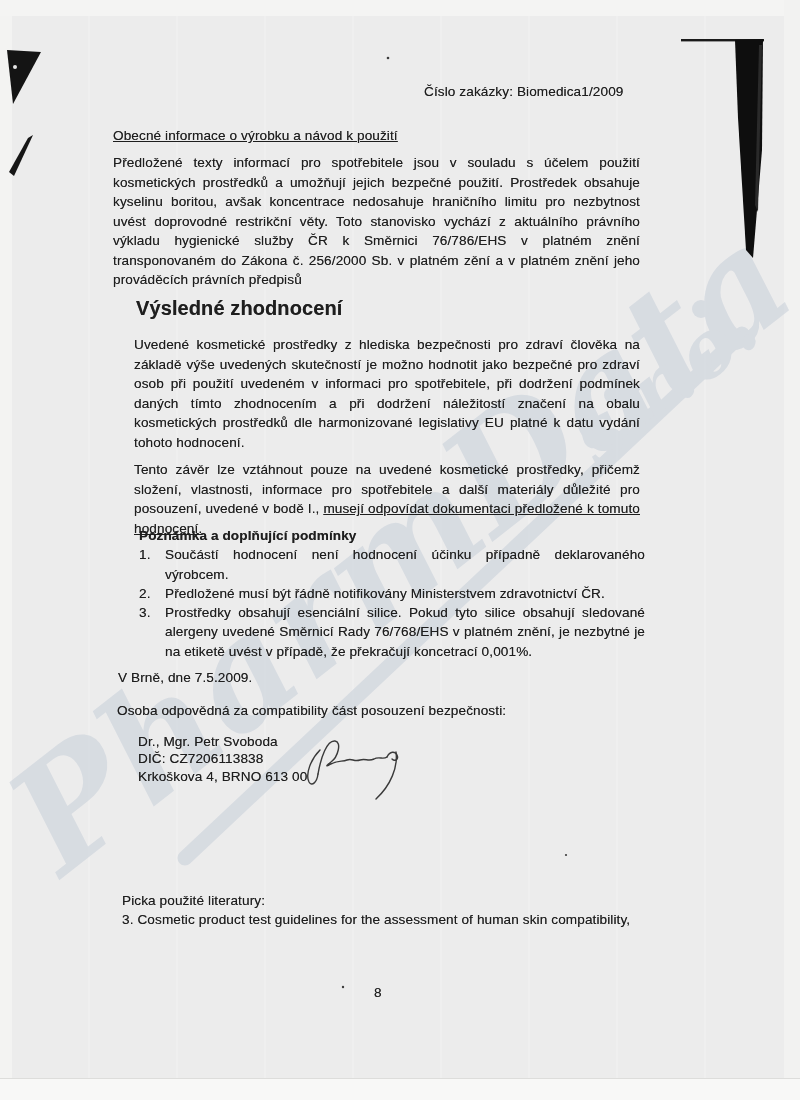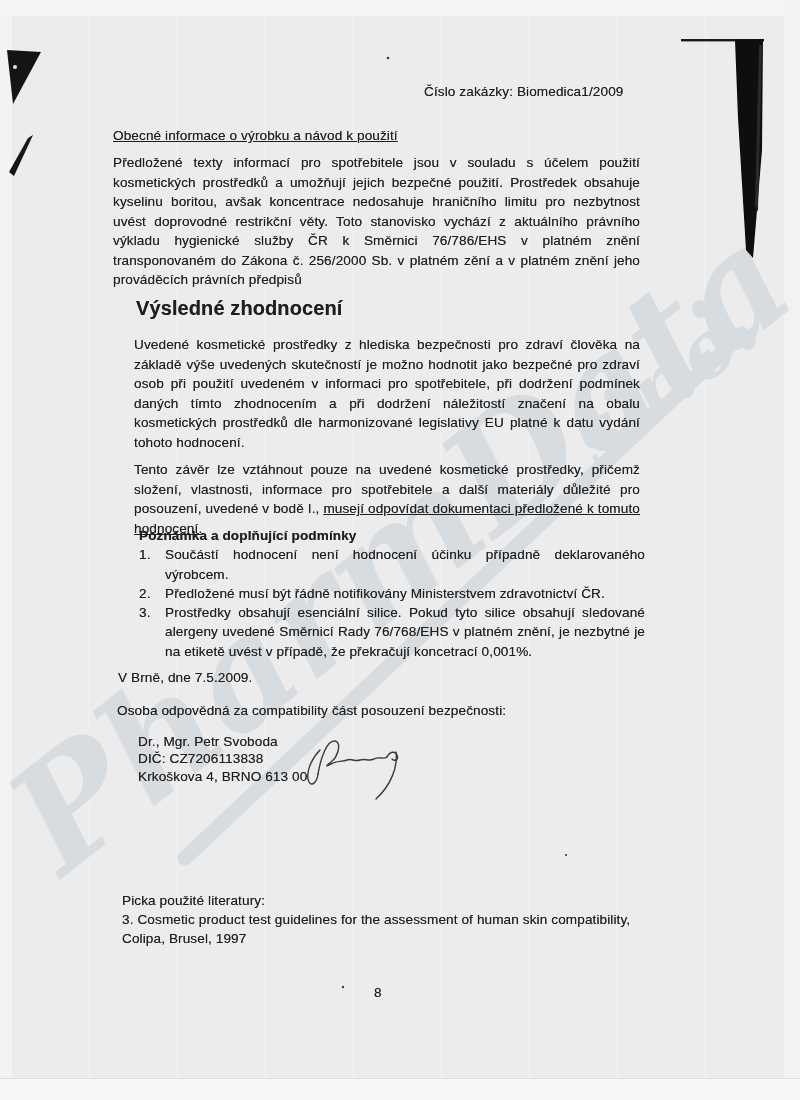--- a/index.html
+++ b/index.html
@@ -92,21 +92,20 @@
         <path d="M24,21 C15,30 9,45 13,53 C16,58 21,53 22,45"></path>
         <path d="M22,45 C25,28 31,11 39,12 C46,13 42,28 35,33 C31,36 29,38 33,36 C41,31 46,33 51,31 C56,29 58,33 64,31 C70,29 72,33 78,30 C83,27 87,31 91,28"></path>
         <path d="M91,28 C94,22 99,22 101,26 C103,30 99,33 96,30"></path>
         <path d="M100,23 C102,38 95,56 80,70"></path>
       </g>
     </svg>
 
     <div class="t" style="left:122px;top:891px;line-height:19.2px;">
       <div>Picka použité literatury:</div>
       <div>3. Cosmetic product test guidelines for the assessment of human skin compatibility,</div>
-      <div>Colipa, Brusel, 1997</div>
     </div>
 
     <div class="t" style="left:374px;top:983px;">8</div>
 
   </div>
 
   <svg class="layer-art" width="800" height="1100" viewBox="0 0 800 1100">
     <g>
       <polygon points="7,50 41,52 13,104" fill="#141414"></polygon>
       <circle cx="15" cy="67" r="2" fill="#e6e6e6"></circle>

